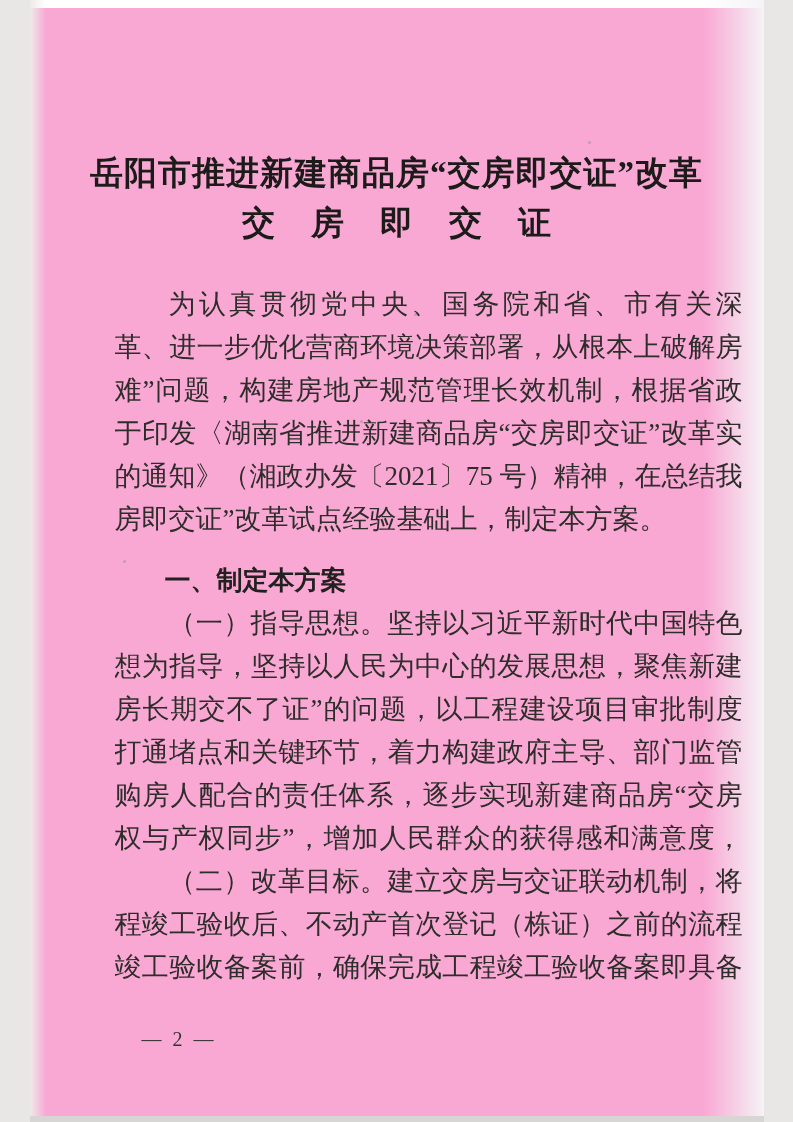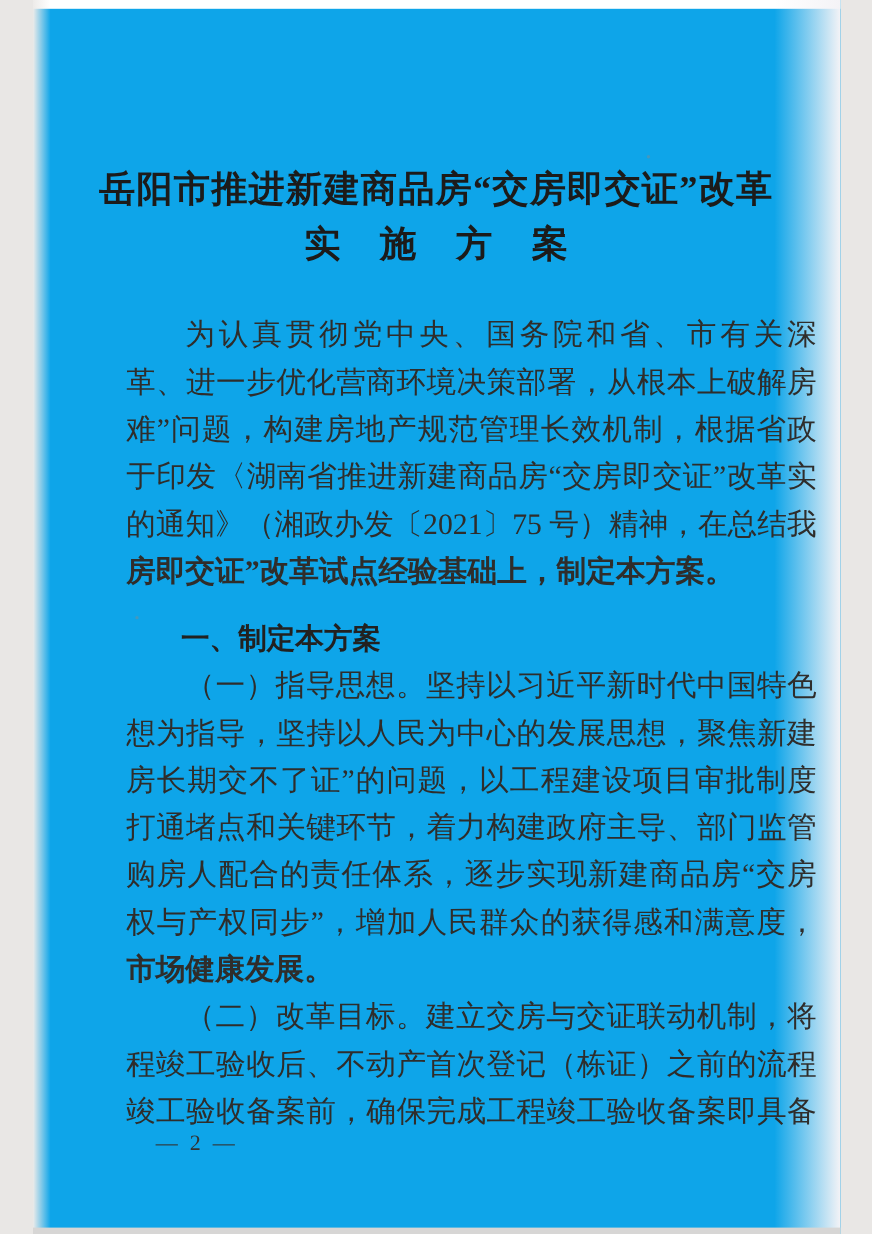--- a/index.html
+++ b/index.html
@@ -1,21 +1,21 @@
 <!DOCTYPE html>
 <html><head>
 <meta charset="utf-8">
 <style>
   html, body { margin: 0; padding: 0; background: #e9e7e5; }
   .page {
     position: relative;
     width: 734px;
     height: 1122px;
     margin: 0 auto;
-    background: #0ea5e9;
+    background: #f9a8d4;
     overflow: hidden;
     font-family: "Liberation Serif", "DejaVu Serif", serif;
     color: #2f2d2b;
   }
   
   .edge-left {
     position: absolute; left: 0; top: 0; width: 16px; height: 1122px;
     background: linear-gradient(to right, #edebe9, rgba(251,250,249,0));
     pointer-events: none;
   }
@@ -56,21 +56,21 @@
     font-size: 27px;
     line-height: 43px;
   }
   .line {
     height: 43px;
     overflow: hidden;
     text-align: justify;
     text-align-last: justify;
     text-justify: inter-character;
   }
-  .line.end { text-align-last: left; font-weight: bold; }
+  .line.end { text-align-last: left; }
   .line.indent { padding-left: 54px; }
   .sec-heading {
     height: 43px;
     margin-top: 18px;
     padding-left: 50px;
     font-family: "Liberation Sans", "DejaVu Sans", sans-serif;
     font-weight: bold;
     font-size: 26px;
     color: #222120;
   }
@@ -93,40 +93,39 @@
   <div class="edge-bottom"></div>
 
   <div class="speck" style="left:545px; top:167px; width:4px; height:4px;"></div>
   <div class="speck" style="left:384px; top:313px; width:3px; height:3px;"></div>
   <div class="speck" style="left:330px; top:420px; width:3px; height:3px;"></div>
   <div class="speck" style="left:558px; top:141px; width:3px; height:3px;"></div>
   <div class="speck" style="left:748px; top:884px; width:3px; height:3px;"></div>
   <div class="speck" style="left:93px; top:560px; width:3px; height:3px;"></div>
 
   <div class="doc-title l1">岳阳市推进新建商品房“交房即交证”改革</div>
-  <div class="doc-title l2">实施方案</div>
+  <div class="doc-title l2">交房即交证</div>
 
   <div class="doc-body">
 
     <div class="line indent">为认真贯彻党中央、国务院和省、市有关深化“放管服”改</div>
     <div class="line">革、进一步优化营商环境决策部署，从根本上破解房地产“办证</div>
     <div class="line">难”问题，构建房地产规范管理长效机制，根据省政府办公厅《关</div>
     <div class="line">于印发〈湖南省推进新建商品房“交房即交证”改革实施方案〉</div>
     <div class="line">的通知》（湘政办发〔2021〕75 号）精神，在总结我市开展“交</div>
     <div class="line end">房即交证”改革试点经验基础上，制定本方案。</div>
 
     <div class="sec-heading">一、制定本方案</div>
 
     <div class="line indent">（一）指导思想。坚持以习近平新时代中国特色社会主义思</div>
     <div class="line">想为指导，坚持以人民为中心的发展思想，聚焦新建商品房“交</div>
     <div class="line">房长期交不了证”的问题，以工程建设项目审批制度改革为契机，</div>
     <div class="line">打通堵点和关键环节，着力构建政府主导、部门监管和企业主责、</div>
     <div class="line">购房人配合的责任体系，逐步实现新建商品房“交房即交证”“住</div>
     <div class="line">权与产权同步”，增加人民群众的获得感和满意度，促进房地产</div>
-    <div class="line end">市场健康发展。</div>
 
     <div class="line indent">（二）改革目标。建立交房与交证联动机制，将现行房屋工</div>
     <div class="line">程竣工验收后、不动产首次登记（栋证）之前的流程前置到工程</div>
     <div class="line">竣工验收备案前，确保完成工程竣工验收备案即具备办理首次登</div>
 
   </div>
 
   <div class="page-number">— 2 —</div>
 
 </div>

